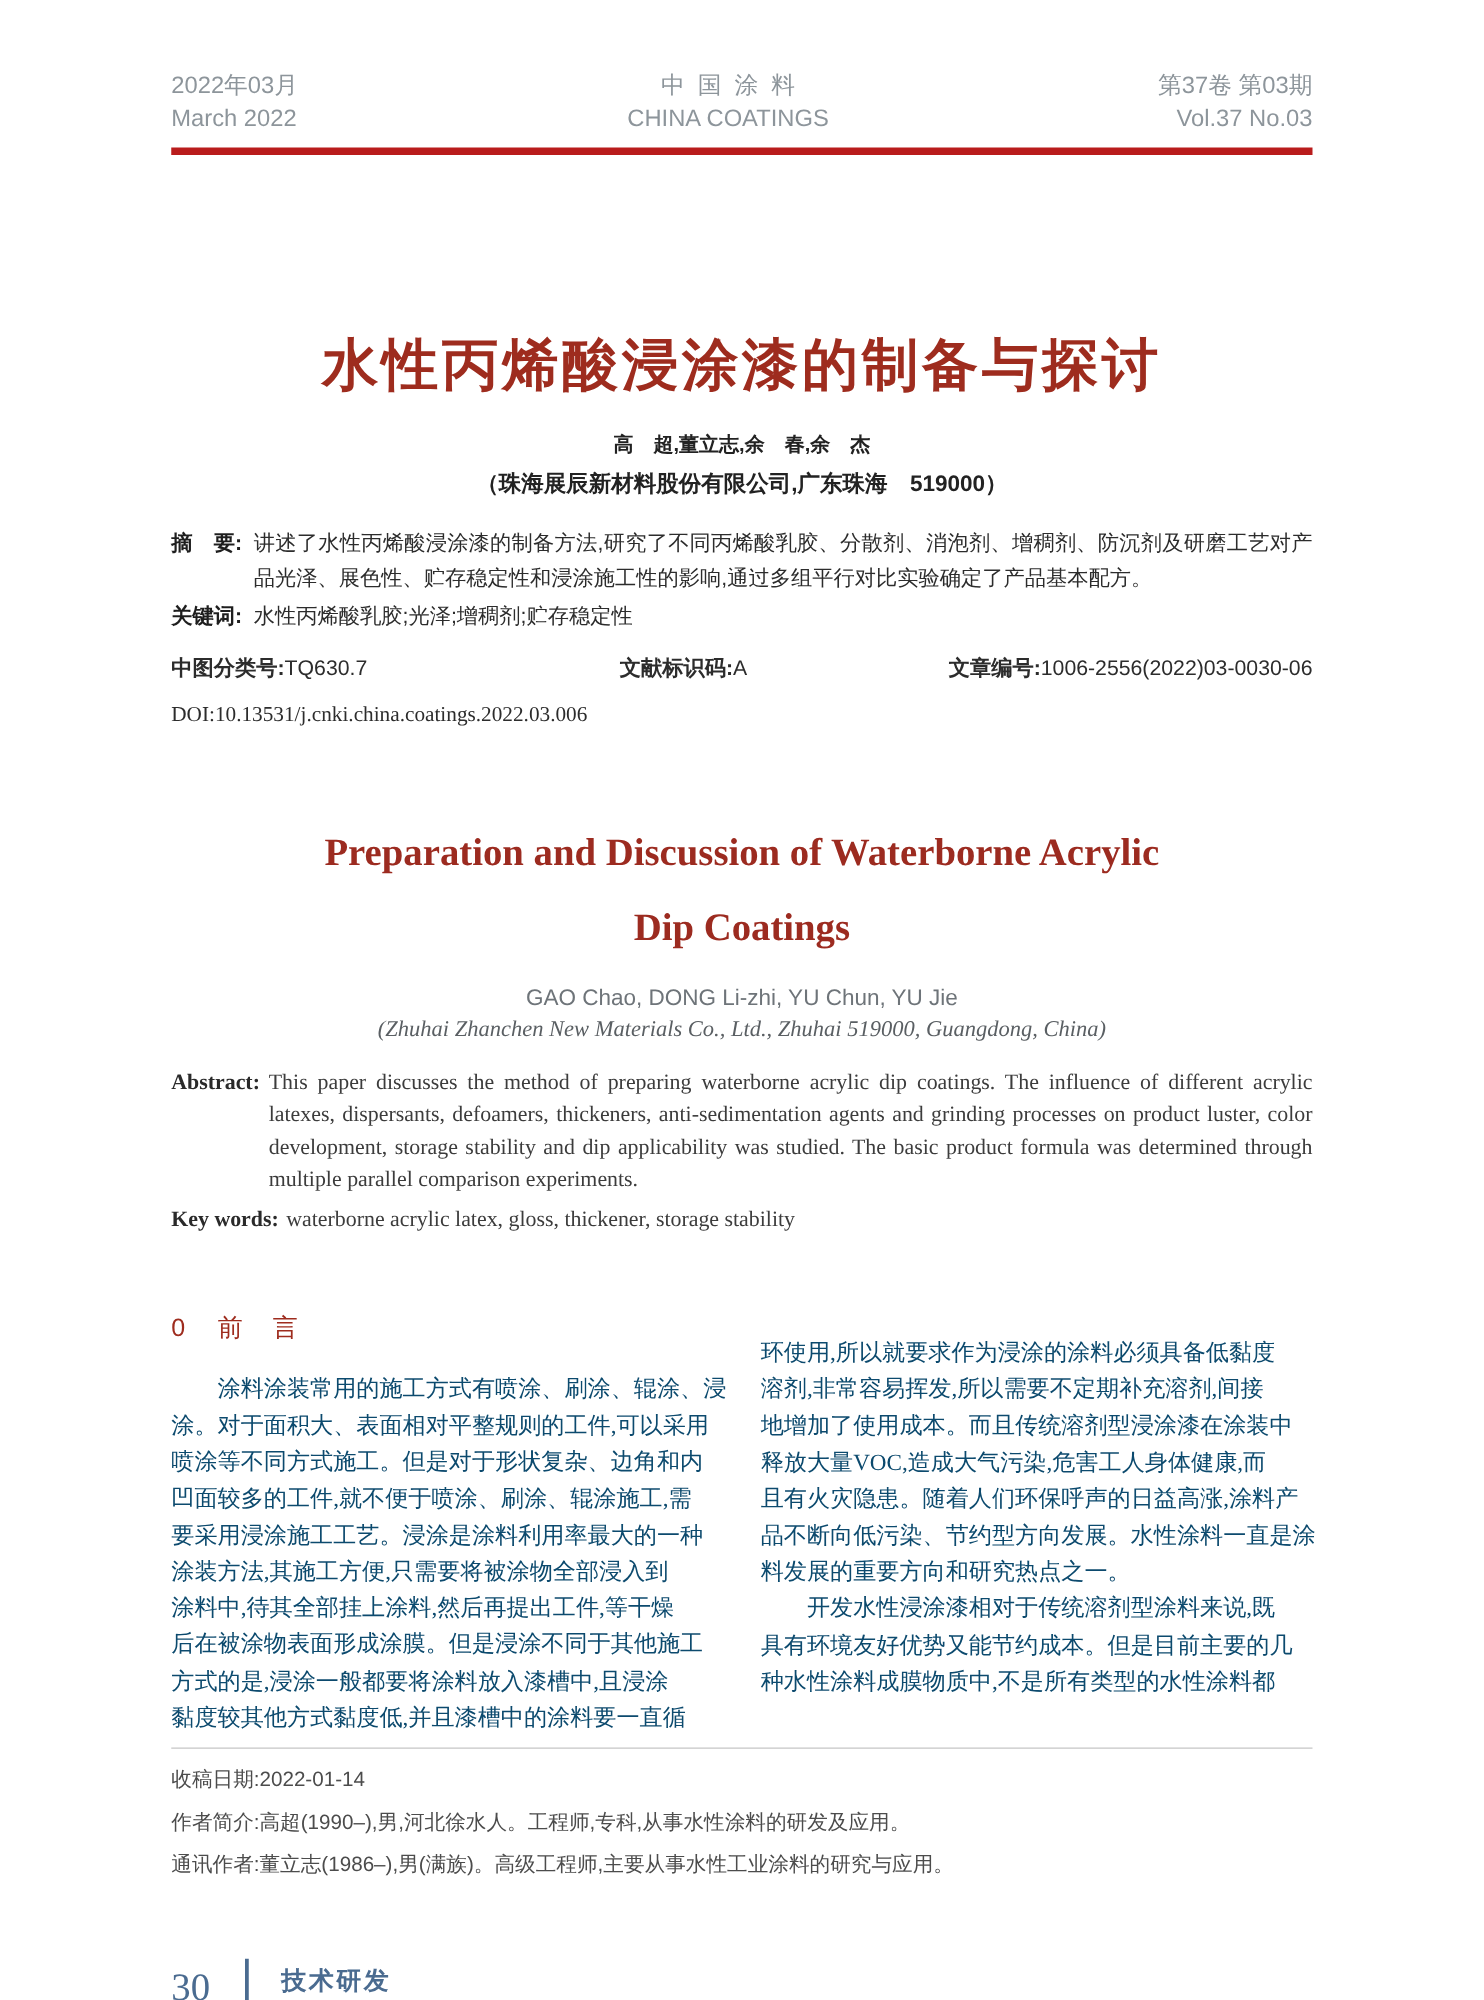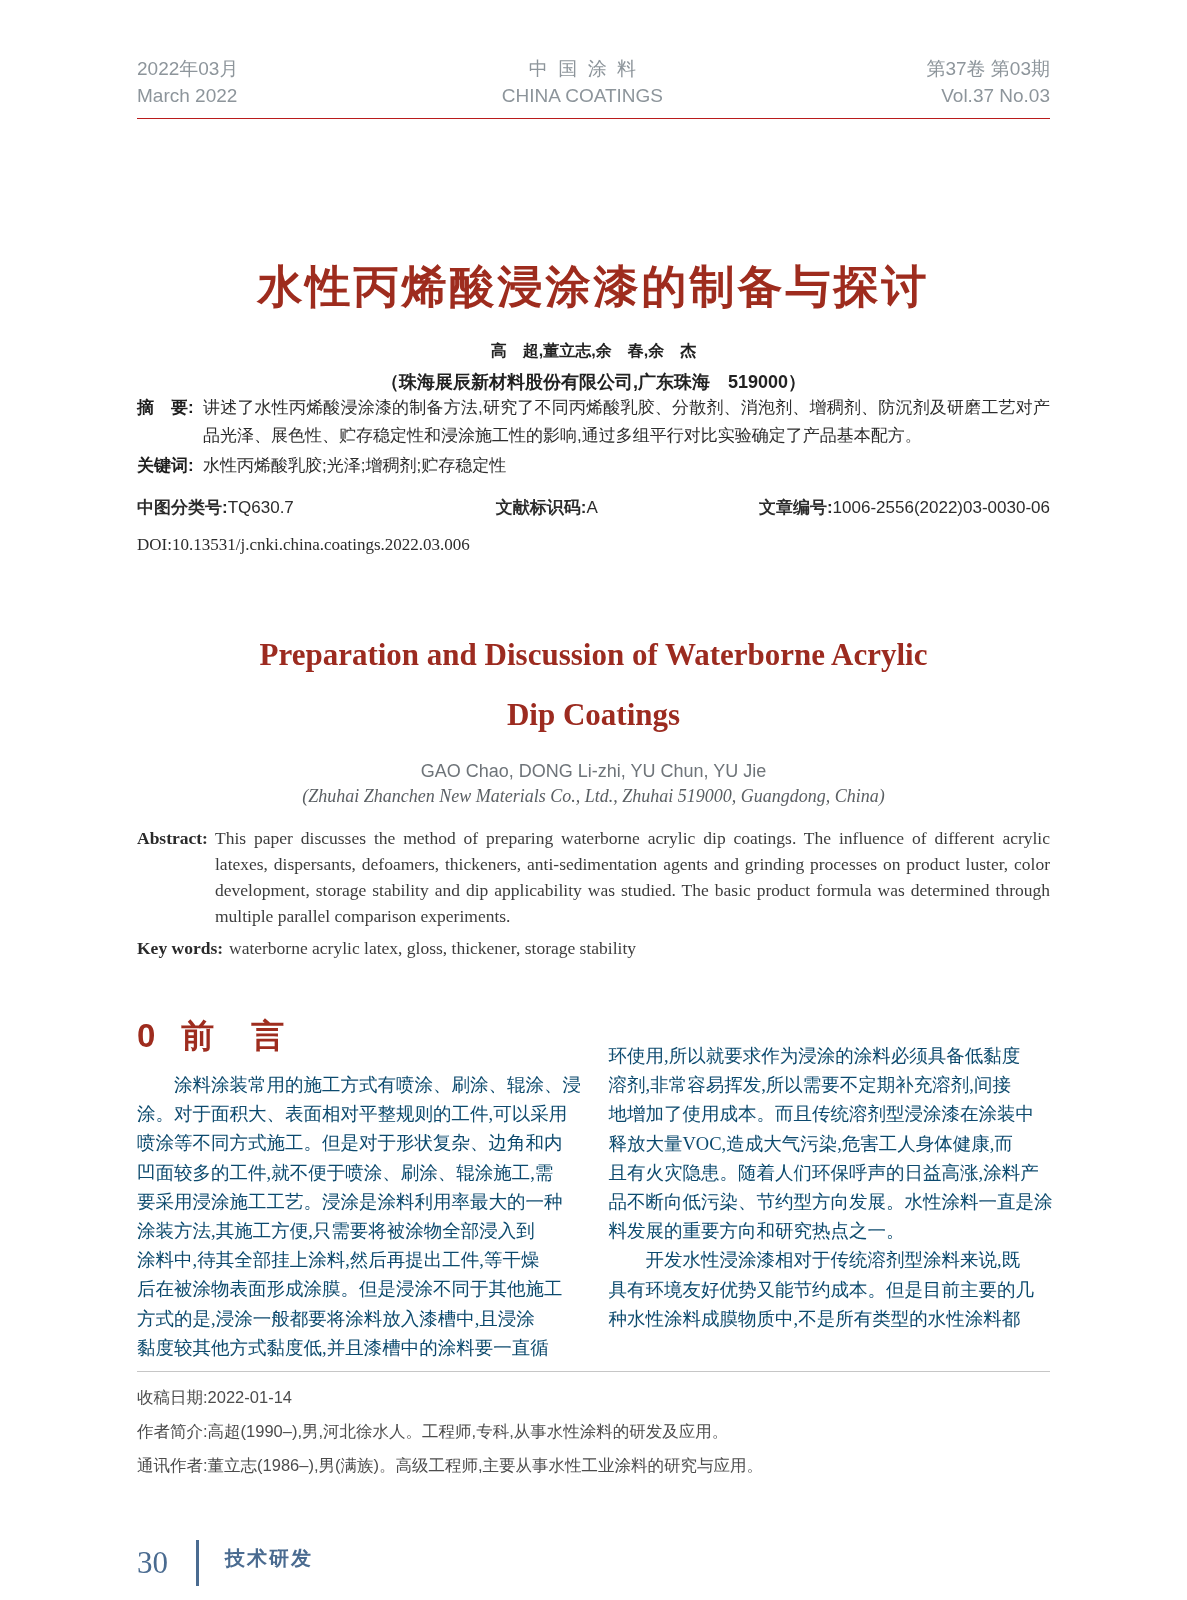--- a/index.html
+++ b/index.html
@@ -1,31 +1,31 @@
 <!DOCTYPE html>
 <html><head>
 <meta charset="utf-8">
 <style>
   html,body{margin:0;padding:0;background:#ffffff;}
   body{width:1187px;height:1600px;position:relative;font-family:"Liberation Sans",sans-serif;color:#1e1e1e;overflow:hidden;}
   .page{padding:55px 137px 0 137px;}
 
   
-  .jr-header{display:flex;justify-content:space-between;align-items:flex-end;border-bottom:1px solid #b91c1c;padding-bottom:9px;color:#8d959b;font-size:19px;line-height:27px;}
+  .jr-header{display:flex;justify-content:space-between;align-items:flex-end;border-bottom:6px solid #b91c1c;padding-bottom:9px;color:#8d959b;font-size:19px;line-height:27px;}
   .jr-header .hdr-center{text-align:center;}
   .jr-header .hdr-right{text-align:right;}
   .journal-zh{letter-spacing:0.55em;margin-right:-0.55em;text-align:center;}
 
   
   .title-zh{margin-top:138px;text-align:center;font-size:45px;font-weight:bold;color:#9e2c1e;letter-spacing:3px;line-height:60px;}
   .authors-zh{margin-top:24px;text-align:center;font-size:16px;font-weight:bold;color:#222;}
   .affil-zh{margin-top:8px;text-align:center;font-size:18px;font-weight:bold;color:#222;}
 
   
-  .meta{color:#2c2c2c;}
+  .meta{margin-top:22px;color:#2c2c2c;}
   .meta-row{display:flex;font-size:17px;line-height:28px;}
   .meta-row .label{font-weight:bold;white-space:nowrap;min-width:66px;color:#1e1e1e;}
   .meta-row .mtext{flex:1;text-align:justify;}
   .kw-row{margin-top:2px;}
   .clc-row{margin-top:16px;display:flex;font-size:17px;}
   .clc-row .clc-item{white-space:nowrap;}
   .clc-row .clc-item b{font-weight:bold;}
   .clc-1{width:368px;}
   .clc-2{width:270px;}
   .doi-row{margin-top:16px;font-family:"Liberation Serif",serif;font-size:17px;color:#2c2c2c;}
@@ -38,21 +38,21 @@
   .en-meta{margin-top:18px;}
   .en-row{display:flex;font-family:"Liberation Serif",serif;font-size:17.5px;line-height:26px;color:#3c3c3c;}
   .en-row .label{font-weight:bold;white-space:nowrap;min-width:78px;color:#2a2a2a;}
   .en-row .mtext{flex:1;text-align:justify;}
   .en-kw{margin-top:6px;}
   .en-kw .label{min-width:92px;}
 
   
   .columns{margin-top:58px;display:flex;gap:30px;}
   .col{flex:1;min-width:0;}
-  .section-heading{color:#9e2c1e;font-weight:bold;font-size:33px;line-height:34px;margin-bottom:18px;}
+  .section-heading{color:#9e2c1e;font-weight:normal;font-size:20px;line-height:34px;margin-bottom:18px;}
   .sec-num{margin-right:26px;}
   .sec-title{letter-spacing:2px;}
   .col-right{padding-top:23px;}
   .body-line{font-family:"Liberation Serif",serif;font-size:18.5px;line-height:29.2px;white-space:nowrap;color:#0c4a6e;}
 
   
   .footnote-divider{margin-top:8px;border-top:1.5px solid #c6c6c6;}
   .footnotes{padding-top:8px;font-size:16.5px;line-height:34px;color:#4c4c4c;}
 
   

